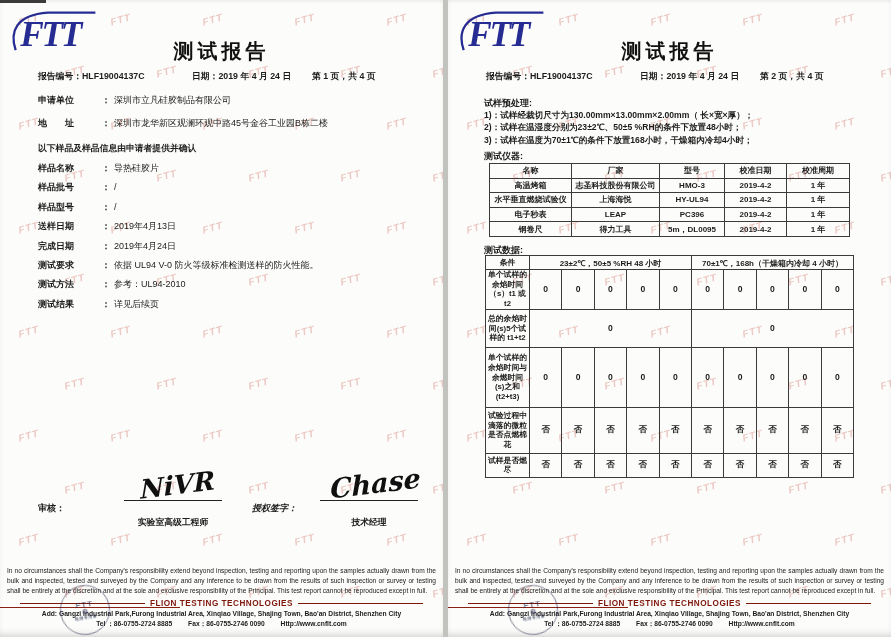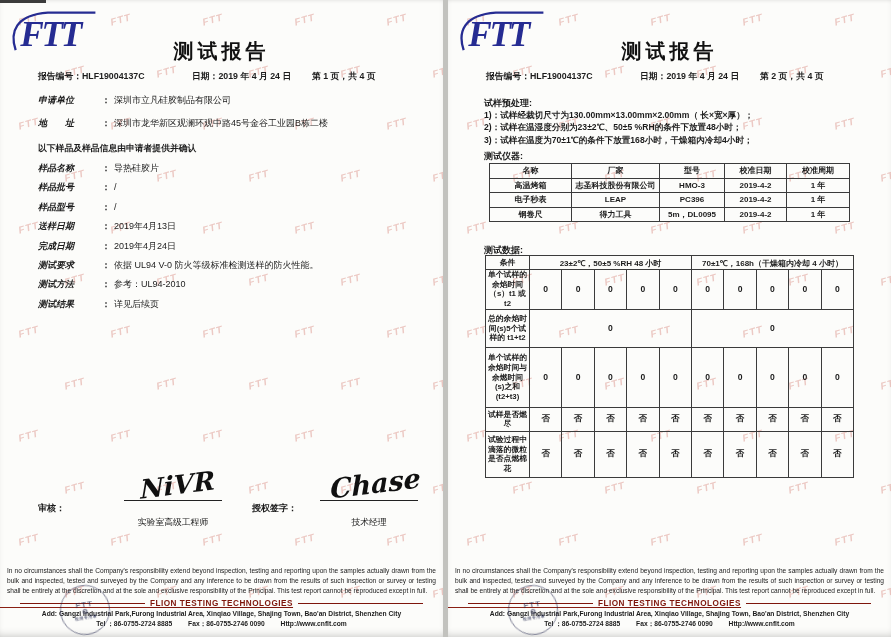--- a/index.html
+++ b/index.html
@@ -23,50 +23,50 @@
   .meta{position:absolute;top:71px;left:0;right:0;font-size:8.8px;font-weight:bold;}
   .meta span{position:absolute;white-space:nowrap;}
   .m-report{left:38px;} .m-date{left:192px;} .m-page{left:312px;}
 
   
   .frow{height:22.5px;font-size:9px;white-space:nowrap;}
   .fields-a{position:absolute;left:38px;top:94px;}
   .confirm-note{position:absolute;left:38px;top:143px;font-size:8.8px;font-weight:bold;}
   .fields-b{position:absolute;left:38px;top:162px;}
   .fields-b .frow{height:19.4px;}
-  .flabel{display:inline-block;width:60px;font-weight:bold;font-style:italic;}
+  .flabel{display:inline-block;width:60px;font-weight:bold;}
   .fcolon{display:inline-block;width:16px;text-align:center;font-weight:bold;}
   .fval{font-weight:500;}
 
   
   .sig-label{position:absolute;font-size:9px;font-weight:bold;}
   .sig-line{position:absolute;width:98px;border-bottom:1.3px solid #222;}
   .sig-script{position:absolute;font-family:"DejaVu Serif",serif;font-style:italic;font-weight:bold;
               color:#101010;transform:rotate(-7deg) skewX(-6deg);}
-  .sig-title{position:absolute;width:120px;text-align:center;font-size:8.8px;font-weight:normal;}
+  .sig-title{position:absolute;width:120px;text-align:center;font-size:8.8px;font-weight:bold;}
 
   
   .sec-title{position:absolute;left:36px;font-size:9px;font-weight:bold;white-space:nowrap;}
   .pretreat{position:absolute;left:36px;top:109px;font-size:8.6px;font-weight:600;line-height:12.3px;white-space:nowrap;}
   table{border-collapse:collapse;table-layout:fixed;}
   td,th{border:1px solid #3b3b3b;text-align:center;vertical-align:middle;padding:0 1px;
         font-size:8px;font-weight:600;overflow:hidden;}
   .inst-table{position:absolute;left:41px;top:163px;width:360px;}
   .inst-table td{height:13.6px;}
   .data-table{position:absolute;left:37px;top:255px;width:368px;}
   .data-table td.lab{font-size:7.8px;font-weight:bold;padding:0 2px;line-height:1.25;}
   .val-num{font-size:8.6px;font-weight:bold;}
 
   
   .disclaimer{position:absolute;left:7px;right:7px;top:566px;font-size:6.6px;line-height:1.5;
               text-align:justify;color:#1a1a1a;}
   .company-row{position:absolute;left:0;right:0;top:599px;display:flex;align-items:center;
                justify-content:center;gap:5px;color:#7e160c;}
   .company-row .rule{flex:1;height:0;border-top:1.4px solid #7e160c;max-width:125px;}
-  .company-name{font-size:8.2px;font-weight:bold;letter-spacing:.5px;white-space:nowrap;text-decoration:underline;}
+  .company-name{font-size:8.2px;font-weight:bold;letter-spacing:.5px;white-space:nowrap;}
   .footer-addr{position:absolute;left:0;right:0;top:610px;text-align:center;font-size:6.7px;
                font-weight:600;white-space:nowrap;}
   .footer-tel{position:absolute;left:0;right:0;top:620px;text-align:center;font-size:6.7px;font-weight:600;}
   .footer-tel span{margin:0 7px;}
   .long-rule{position:absolute;left:0;top:607px;width:180px;border-top:1px solid #8a2014;}
 
   
   .stamp{position:absolute;left:60px;top:585px;width:48px;height:48px;border-radius:50%;
          border:1.6px solid rgba(25,30,70,.55);color:rgba(25,30,70,.6);
          display:flex;flex-direction:column;align-items:center;justify-content:center;
@@ -172,21 +172,21 @@
           <div class="frow"><span class="flabel">测试要求</span><span class="fcolon">：</span><span class="fval">依据 UL94 V-0 防火等级标准检测送样的防火性能。</span></div>
           <div class="frow"><span class="flabel">测试方法</span><span class="fcolon">：</span><span class="fval">参考：UL94-2010</span></div>
           <div class="frow"><span class="flabel">测试结果</span><span class="fcolon">：</span><span class="fval">详见后续页</span></div>
         </div>
 
       <span class="sig-label" style="left:38px;top:502px;">审核：</span>
       <span class="sig-script" style="left:140px;top:470px;font-size:26px;">NiVR</span>
       <div class="sig-line" style="left:124px;top:500px;"></div>
       <div class="sig-title" style="left:113px;top:517px;">实验室高级工程师</div>
 
-      <span class="sig-label" style="left:252px;top:502px;">授权签字：</span>
+      <span class="sig-label" style="left:252px;top:502px;font-style:italic;">授权签字：</span>
       <span class="sig-script" style="left:330px;top:468px;font-size:27px;">Chase</span>
       <div class="sig-line" style="left:320px;top:500px;"></div>
       <div class="sig-title" style="left:309px;top:517px;">技术经理</div>
 
       <div class="disclaimer">In no circumstances shall the Company's responsibility extend beyond inspection, testing and reporting upon the samples actually drawn from the bulk and inspected, tested and surveyed by the Company and any inference to be drawn from the results of such inspection or survey or testing shall be entirely at the discretion and at the sole and exclusive responsibility of the Principal. This test report cannot be reproduced except in full.</div>
       <div class="long-rule"></div>
       <div class="company-row">
         <span class="rule"></span>
         <span class="company-name">FLION TESTING TECHNOLOGIES</span>
         <span class="rule"></span>
@@ -308,20 +308,27 @@
               <td>校准周期</td>
             </tr>
             <tr>
               <td>高温烤箱</td>
               <td>志圣科技股份有限公司</td>
               <td>HMO-3</td>
               <td>2019-4-2</td>
               <td>1 年</td>
             </tr>
             <tr>
+              <td>水平垂直燃烧试验仪</td>
+              <td>上海海悦</td>
+              <td>HY-UL94</td>
+              <td>2019-4-2</td>
+              <td>1 年</td>
+            </tr>
+            <tr>
               <td>电子秒表</td>
               <td>LEAP</td>
               <td>PC396</td>
               <td>2019-4-2</td>
               <td>1 年</td>
             </tr>
             <tr>
               <td>钢卷尺</td>
               <td>得力工具</td>
               <td>5m，DL0095</td>
@@ -376,35 +383,35 @@
               <td class="val-num">0</td>
               <td class="val-num">0</td>
               <td class="val-num">0</td>
               <td class="val-num">0</td>
               <td class="val-num">0</td>
               <td class="val-num">0</td>
               <td class="val-num">0</td>
               <td class="val-num">0</td>
               <td class="val-num">0</td>
             </tr>
+            <tr style="height: 46px;">
+              <td class="lab">试验过程中滴落的微粒是否点燃棉花</td>
+              <td class="val-num">否</td>
+              <td class="val-num">否</td>
+              <td class="val-num">否</td>
+              <td class="val-num">否</td>
+              <td class="val-num">否</td>
+              <td class="val-num">否</td>
+              <td class="val-num">否</td>
+              <td class="val-num">否</td>
+              <td class="val-num">否</td>
+              <td class="val-num">否</td>
+            </tr>
             <tr style="height: 24px;">
               <td class="lab">试样是否燃尽</td>
-              <td class="val-num">否</td>
-              <td class="val-num">否</td>
-              <td class="val-num">否</td>
-              <td class="val-num">否</td>
-              <td class="val-num">否</td>
-              <td class="val-num">否</td>
-              <td class="val-num">否</td>
-              <td class="val-num">否</td>
-              <td class="val-num">否</td>
-              <td class="val-num">否</td>
-            </tr>
-            <tr style="height: 46px;">
-              <td class="lab">试验过程中滴落的微粒是否点燃棉花</td>
               <td class="val-num">否</td>
               <td class="val-num">否</td>
               <td class="val-num">否</td>
               <td class="val-num">否</td>
               <td class="val-num">否</td>
               <td class="val-num">否</td>
               <td class="val-num">否</td>
               <td class="val-num">否</td>
               <td class="val-num">否</td>
               <td class="val-num">否</td>

